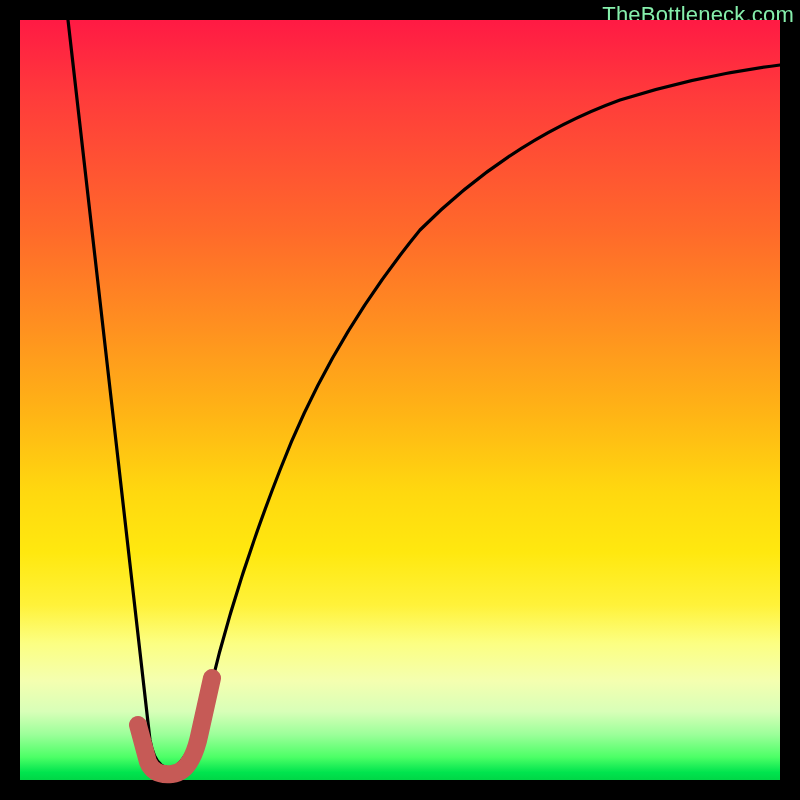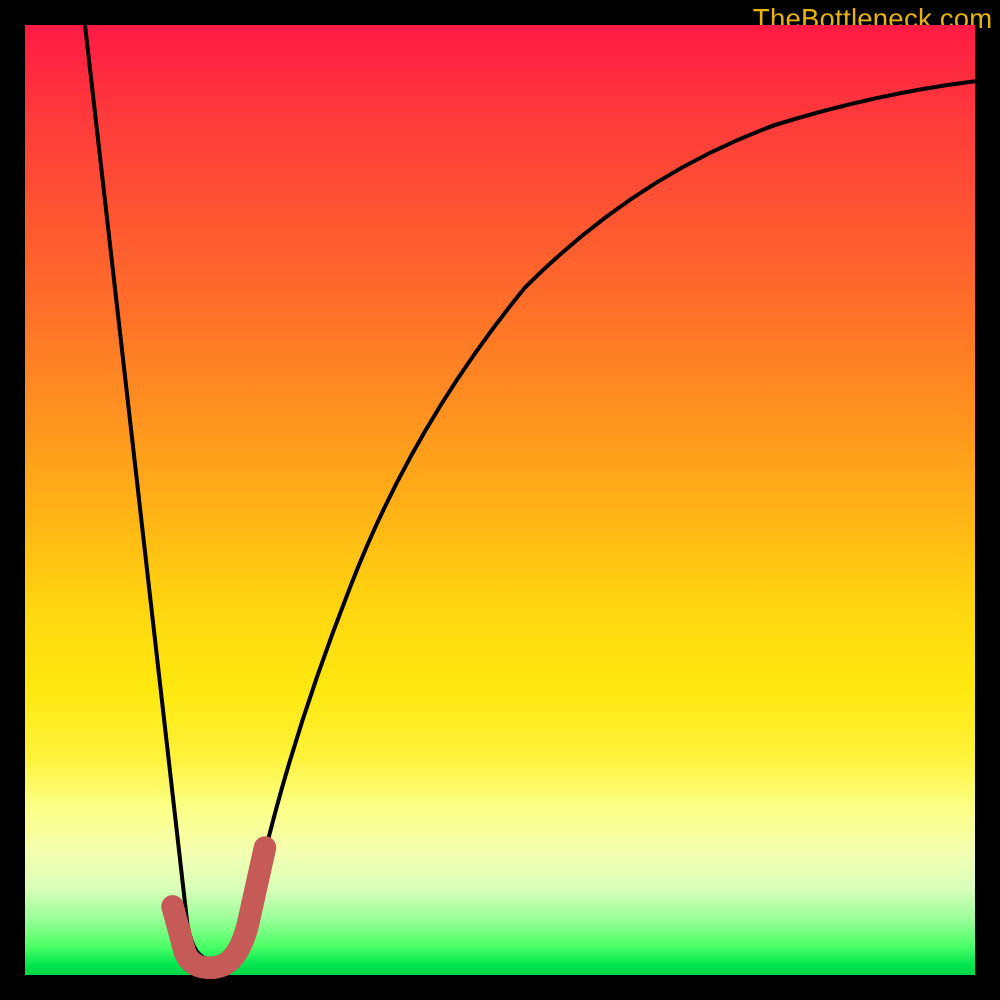--- a/index.html
+++ b/index.html
@@ -47,21 +47,21 @@
     left: 0;
     top: 0;
     width: 760px;
     height: 760px;
     overflow: visible;
   }
   .watermark {
     position: absolute;
     top: 2px;
     right: 6px;
-    color: #eab308;
+    color: #86efac;
     font-size: 22px;
     font-weight: 400;
     letter-spacing: 0.2px;
     user-select: none;
   }
 </style>
 </head>
 <body>
 
 <div class="outer">

